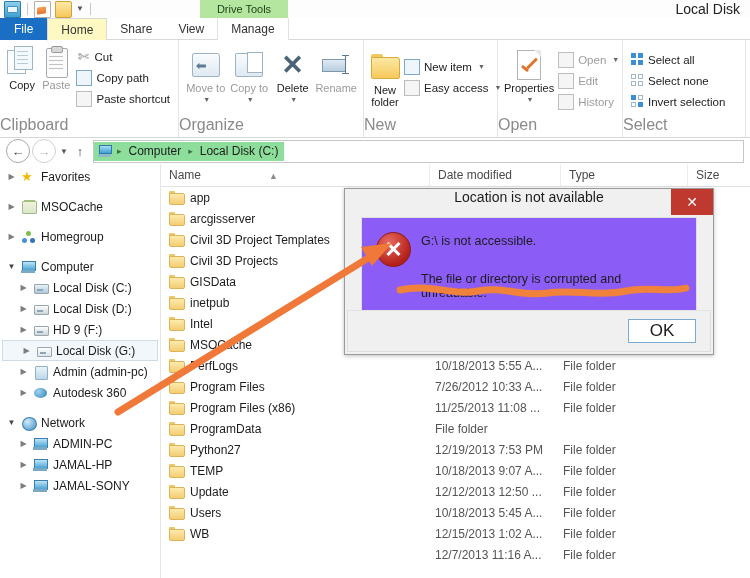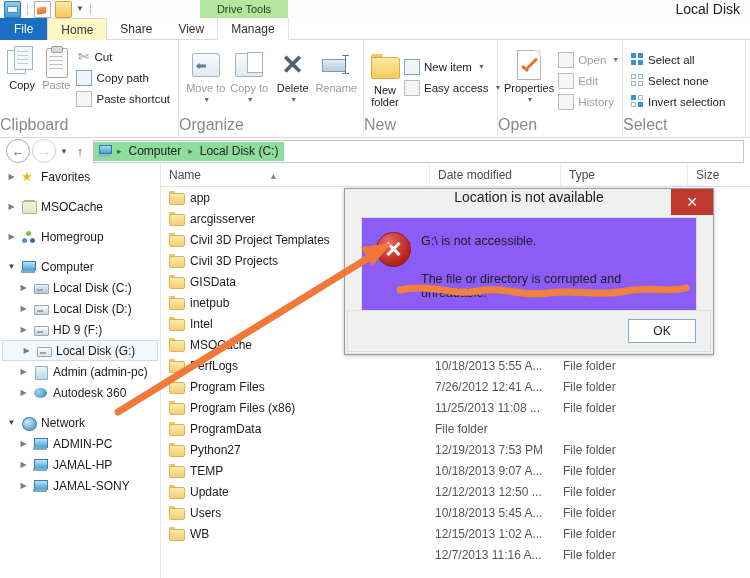--- a/index.html
+++ b/index.html
@@ -225,21 +225,21 @@
   .err-ic{width:33px;height:33px;border-radius:50%;flex:none;margin-right:10px;
      background:radial-gradient(circle at 35% 28%,#e86a5f,#b32018 72%);
      border:1px solid #8d1a12;display:flex;align-items:center;justify-content:center;
      color:#fff;font-size:22px;font-weight:bold;line-height:1;}
   .err-txt{padding-top:2px;}
   .err-l1{font-size:12.5px;color:#1c1c1c;}
   .err-l2{font-size:12.5px;color:#1c1c1c;margin-top:24px;}
   .dlg-foot{height:40px;background:#f0f0f0;margin:0 2px 2px;border:1px solid #ddd;border-top:1px solid #e3e3e3;
      display:flex;align-items:center;justify-content:flex-end;padding-right:14px;flex:none;}
   .dlg-ok{width:66px;height:22px;background:#fff;border:1px solid #7aadd4;
-     display:flex;align-items:center;justify-content:center;font-size:12px;color:#1c1c1c;}
+     display:flex;align-items:center;justify-content:center;font-size:17px;color:#1c1c1c;}
 
   
   .anno{position:absolute;inset:0;pointer-events:none;z-index:60;}
 </style>
 </head>
 <body>
 
 <div class="win">
 
   <div class="titlebar">
@@ -709,21 +709,21 @@
             <div class="cell dim c-size"></div>
           </div>
           <div class="row">
             <div class="cell nm c-name">
               <span class="fico i">
                 <span class="tb"></span>
                 <span class="bd"></span>
               </span>
               <span>Program Files</span>
             </div>
-            <div class="cell dim c-date">7/26/2012 12:41 A...</div>
+            <div class="cell dim c-date">7/26/2012 10:33 A...</div>
             <div class="cell dim c-type">File folder</div>
             <div class="cell dim c-size"></div>
           </div>
           <div class="row">
             <div class="cell nm c-name">
               <span class="fico i">
                 <span class="tb"></span>
                 <span class="bd"></span>
               </span>
               <span>Program Files (x86)</span>

